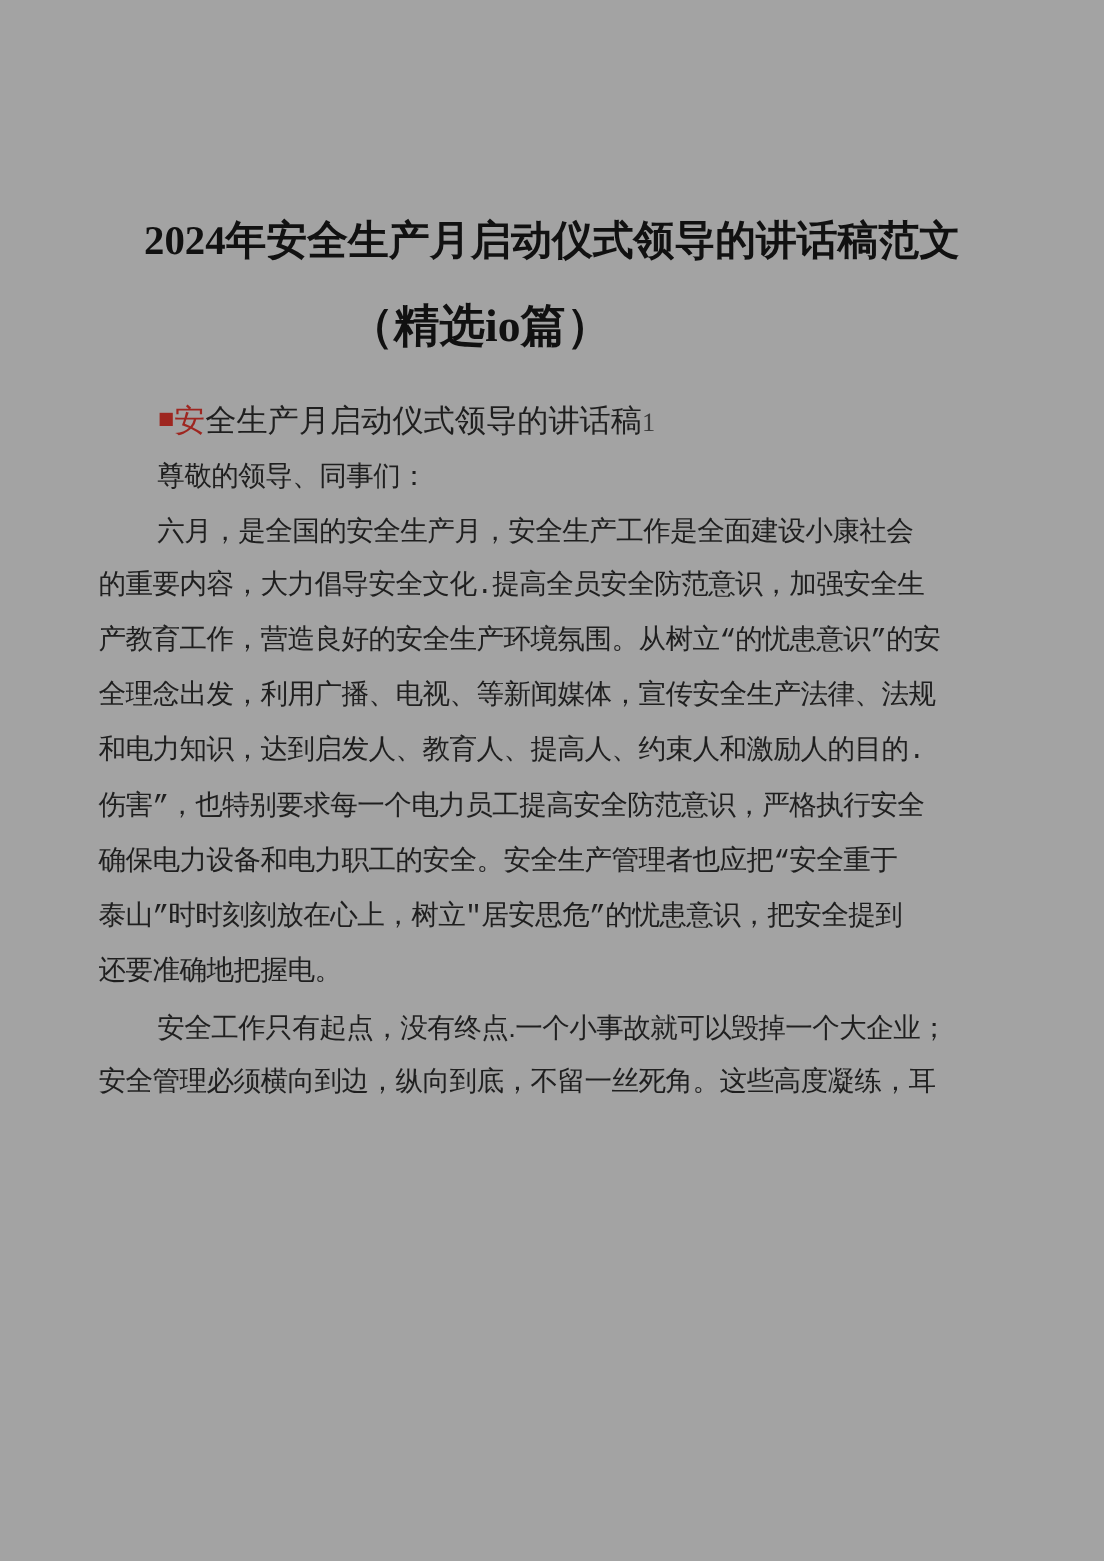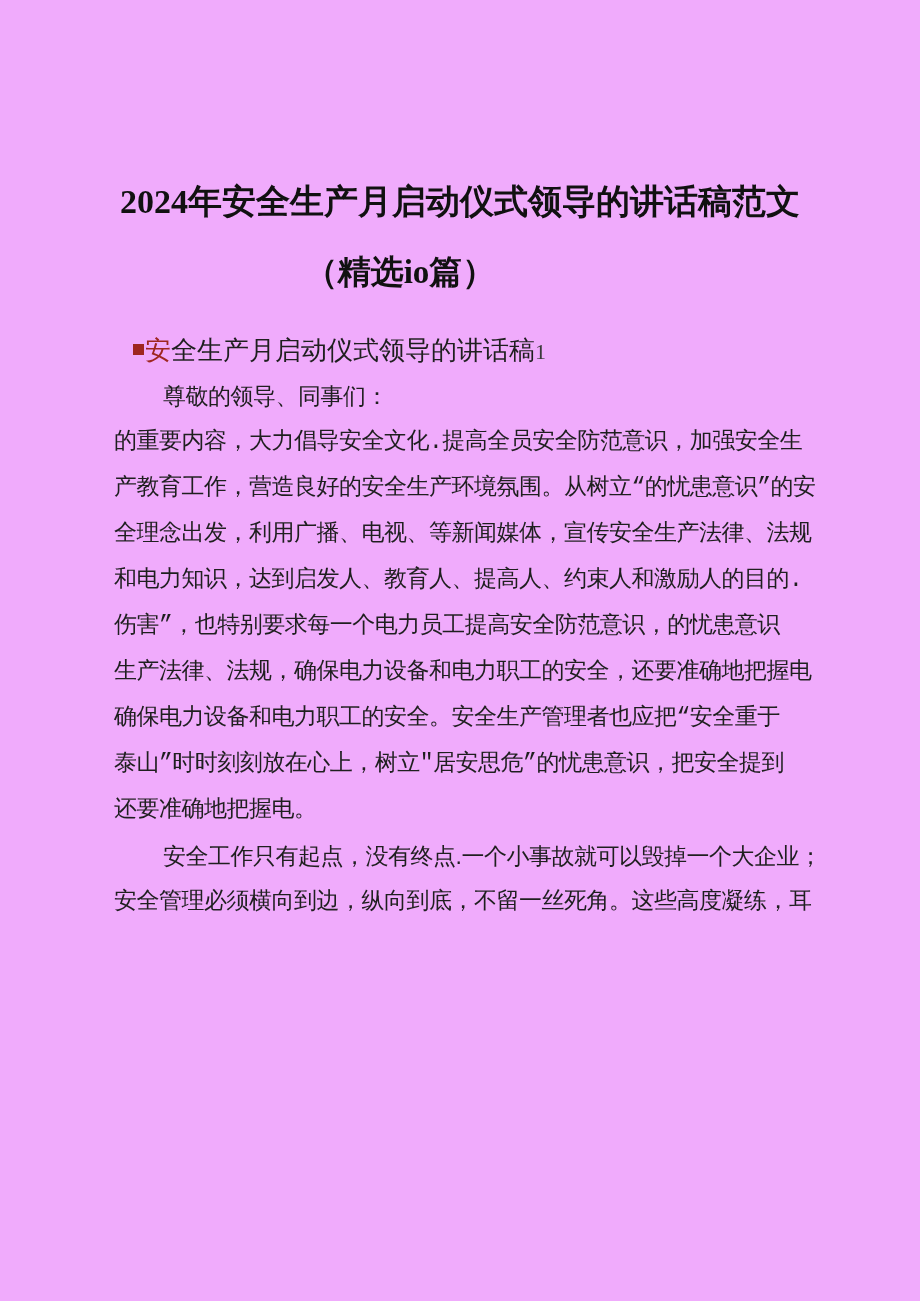--- a/index.html
+++ b/index.html
@@ -4,38 +4,38 @@
 <style>
   html, body {
     margin: 0;
     padding: 0;
     background: #ffffff;
   }
   .page {
     position: relative;
     width: 920px;
     height: 1301px;
-    background: #f0abfc;
+    background: #a3a3a3;
     overflow: hidden;
     color: #1f1f1f;
     font-family: "Liberation Sans", "DejaVu Sans", sans-serif;
   }
   .doc-title {
     margin: 0;
     padding-top: 166px;
     text-align: center;
     font-family: "Liberation Serif", "DejaVu Serif", serif;
     font-weight: bold;
     font-size: 34px;
     line-height: 71px;
     color: #111111;
   }
   .doc-title .title-line2 {
     padding-right: 120px; 
-    font-size: 33px;
+    font-size: 38px;
   }
   .section-heading {
     margin: 27px 127px 0 133px;
     font-size: 26px;
     line-height: 30px;
     color: #1f1f1f;
     white-space: nowrap;
   }
   .red-square {
     display: inline-block;
@@ -47,21 +47,21 @@
   }
   .red-char {
     color: #9e2620;
   }
   .heading-number {
     font-family: "Liberation Serif", "DejaVu Serif", serif;
     font-size: 22px;
     color: #3a3a3a;
   }
   .body-text {
-    margin: 6px 125px 0 114px;
+    margin: 6px 125px 0 82px;
     font-size: 23px;
     line-height: 46px;
     color: #1f1f1f;
   }
   .body-text .line {
     white-space: nowrap;
     letter-spacing: -0.5px;
   }
   .body-text .ind0 { padding-left: 0; font-family: Liberation Mono, monospace; }
   .body-text .ind2 { padding-left: 49px; }
@@ -76,26 +76,26 @@
     <div class="title-line1">2024年安全生产月启动仪式领导的讲话稿范文</div>
     <div class="title-line2">（精选io篇）</div>
   </h1>
 
   <div class="section-heading">
     <span class="red-square"></span><span class="red-char">安</span><span>全生产月启动仪式领导的讲话稿</span><span class="heading-number">1</span>
   </div>
 
   <div class="body-text" id="body-lines">
       <div class="line ind2">尊敬的领导、同事们：</div>
+      <div class="line ind2">六月，是全国的安全生产月，安全生产工作是全面建设小康社会</div>
       <div class="line ind0">的重要内容，大力倡导安全文化.提高全员安全防范意识，加强安全生</div>
       <div class="line ind0">产教育工作，营造良好的安全生产环境氛围。从树立“的忧患意识”的安</div>
       <div class="line ind0">全理念出发，利用广播、电视、等新闻媒体，宣传安全生产法律、法规</div>
       <div class="line ind0">和电力知识，达到启发人、教育人、提高人、约束人和激励人的目的.</div>
-      <div class="line ind0">伤害”，也特别要求每一个电力员工提高安全防范意识，的忧患意识</div>
-      <div class="line ind0">生产法律、法规，确保电力设备和电力职工的安全，还要准确地把握电</div>
+      <div class="line ind0">伤害”，也特别要求每一个电力员工提高安全防范意识，严格执行安全</div>
       <div class="line ind0">确保电力设备和电力职工的安全。安全生产管理者也应把“安全重于</div>
       <div class="line ind0">泰山”时时刻刻放在心上，树立"居安思危”的忧患意识，把安全提到</div>
       <div class="line ind0">还要准确地把握电。</div>
       <div class="line ind2">安全工作只有起点，没有终点.一个小事故就可以毁掉一个大企业；</div>
       <div class="line ind0">安全管理必须横向到边，纵向到底，不留一丝死角。这些高度凝练，耳</div>
     </div>
 
 </div>
 
 </body></html>

